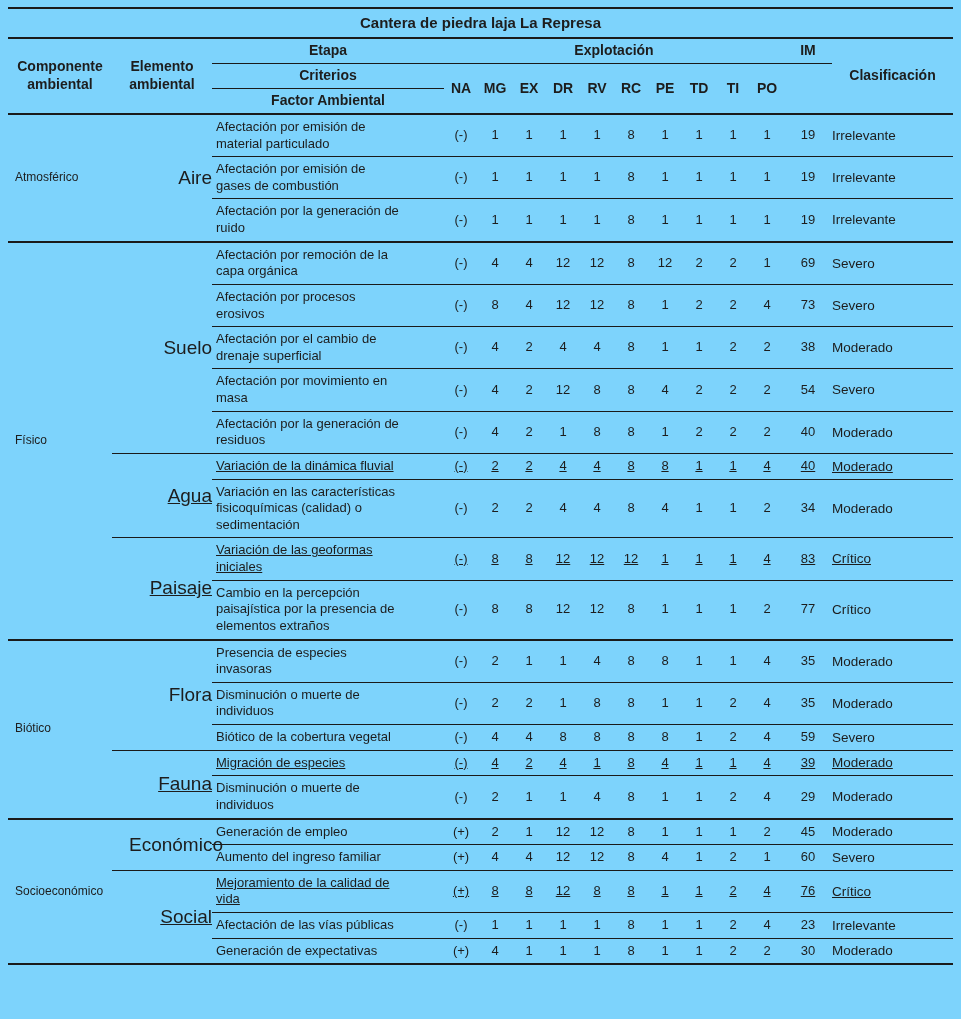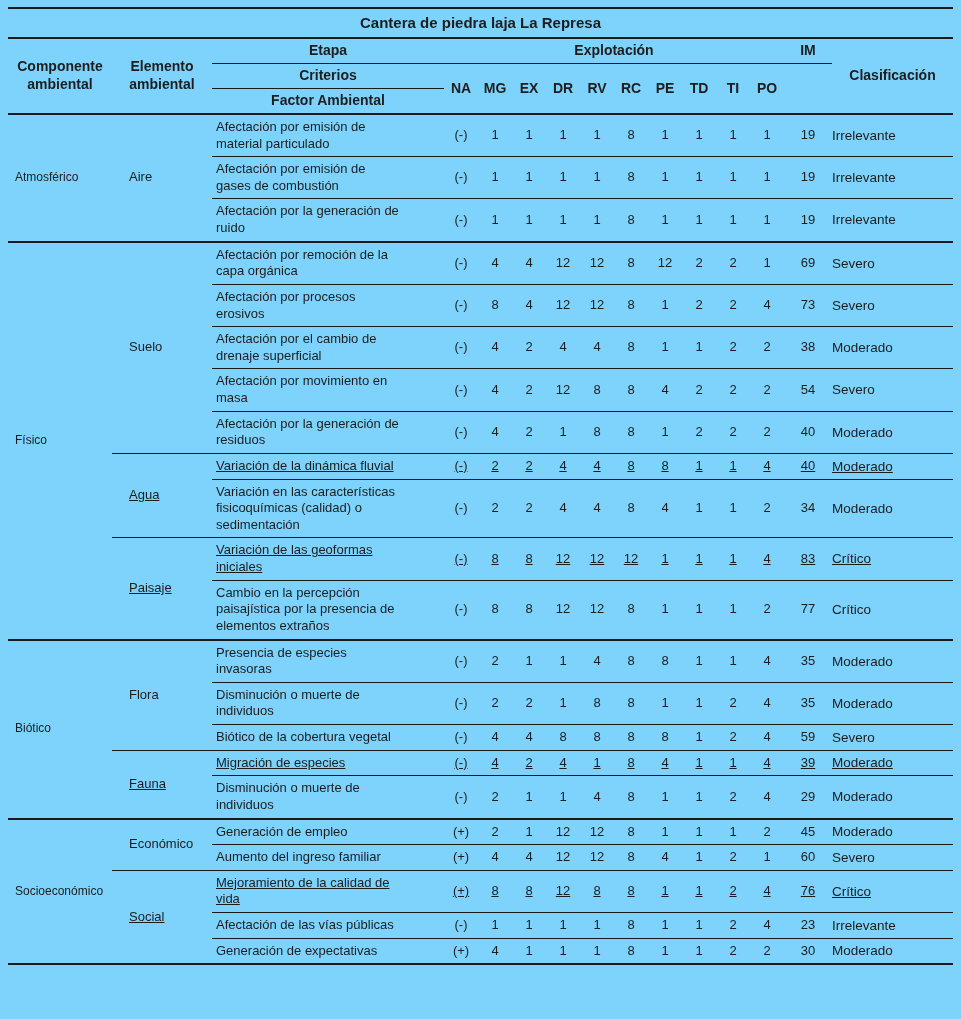--- a/index.html
+++ b/index.html
@@ -45,21 +45,21 @@
   }
   
   .u  { border-bottom: 1.5px solid #1a1a1a; }
   
   .hb { border-bottom: 2.5px solid #1a1a1a; }
   
   td.comp-cell, th.comp-cell {
     text-align: left; padding-left: 7px; font-weight: normal; font-size: 12px;
   }
   td.elem-cell, th.elem-cell {
-    text-align: left; padding-left: 17px; font-weight: normal; font-size: 13px;
+    text-align: right; padding-left: 17px; font-weight: normal; font-size: 19px;
   }
   td.factor-cell {
     text-align: left;
     padding: 4px 44px 4px 4px;
     margin-top: 44px;
   }
   td.num-cell  { text-align: center; }
   td.clas-cell { text-align: left; font-size: 13.5px; }
   
   .sec { border-top: 2.5px solid #1a1a1a; }  

